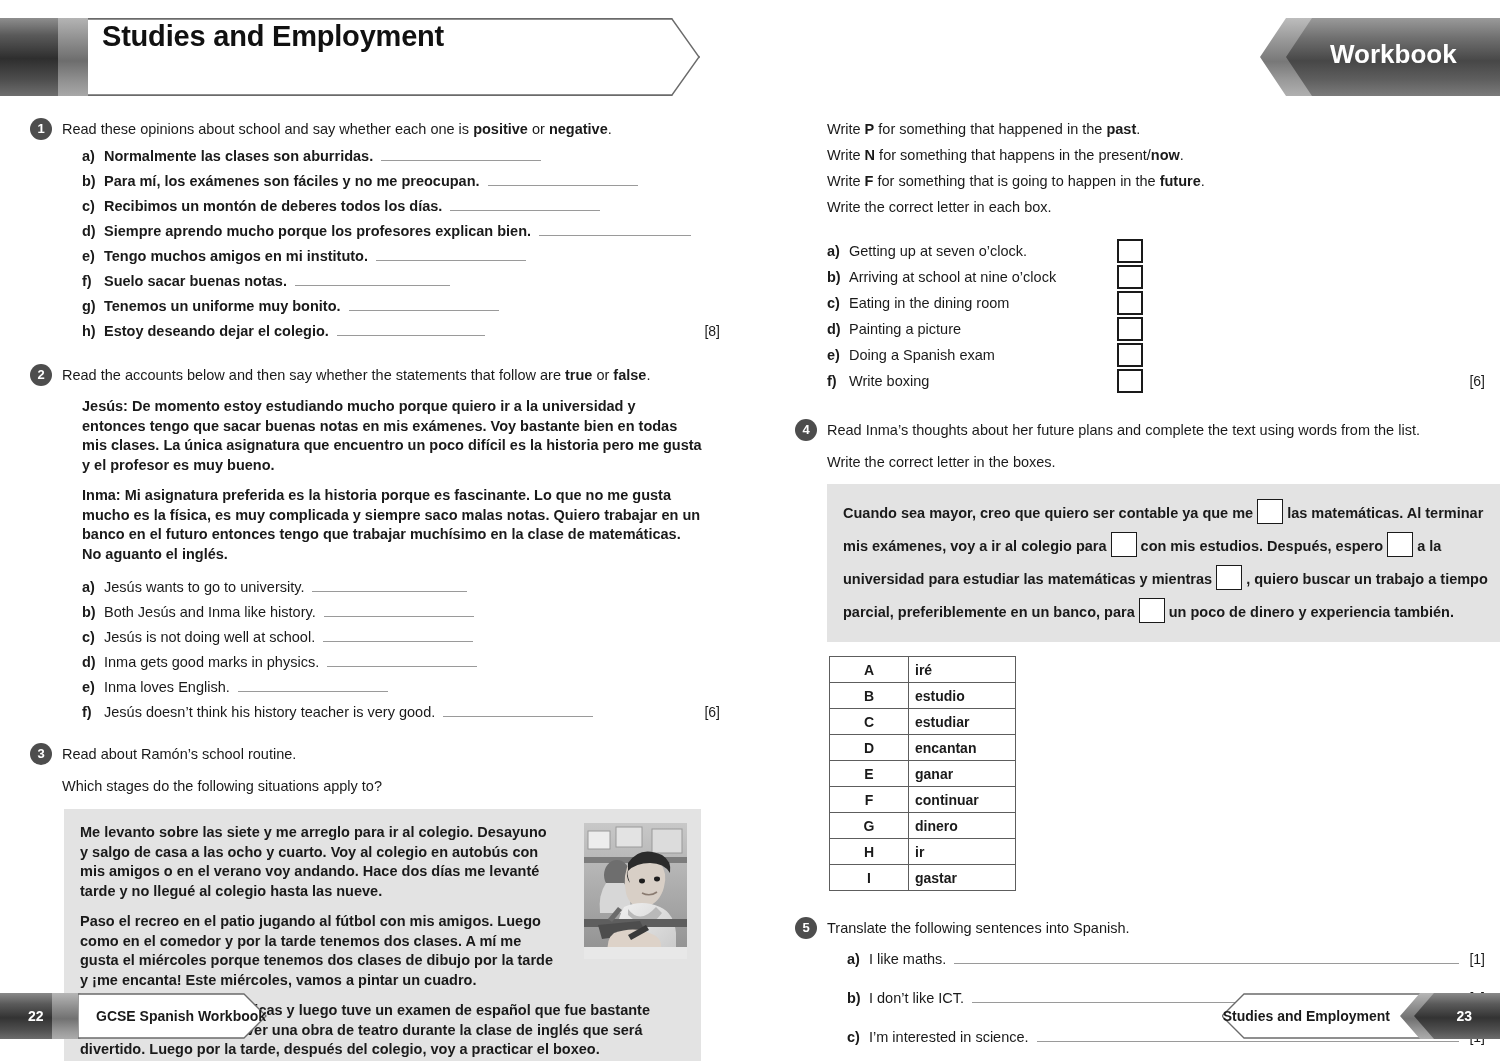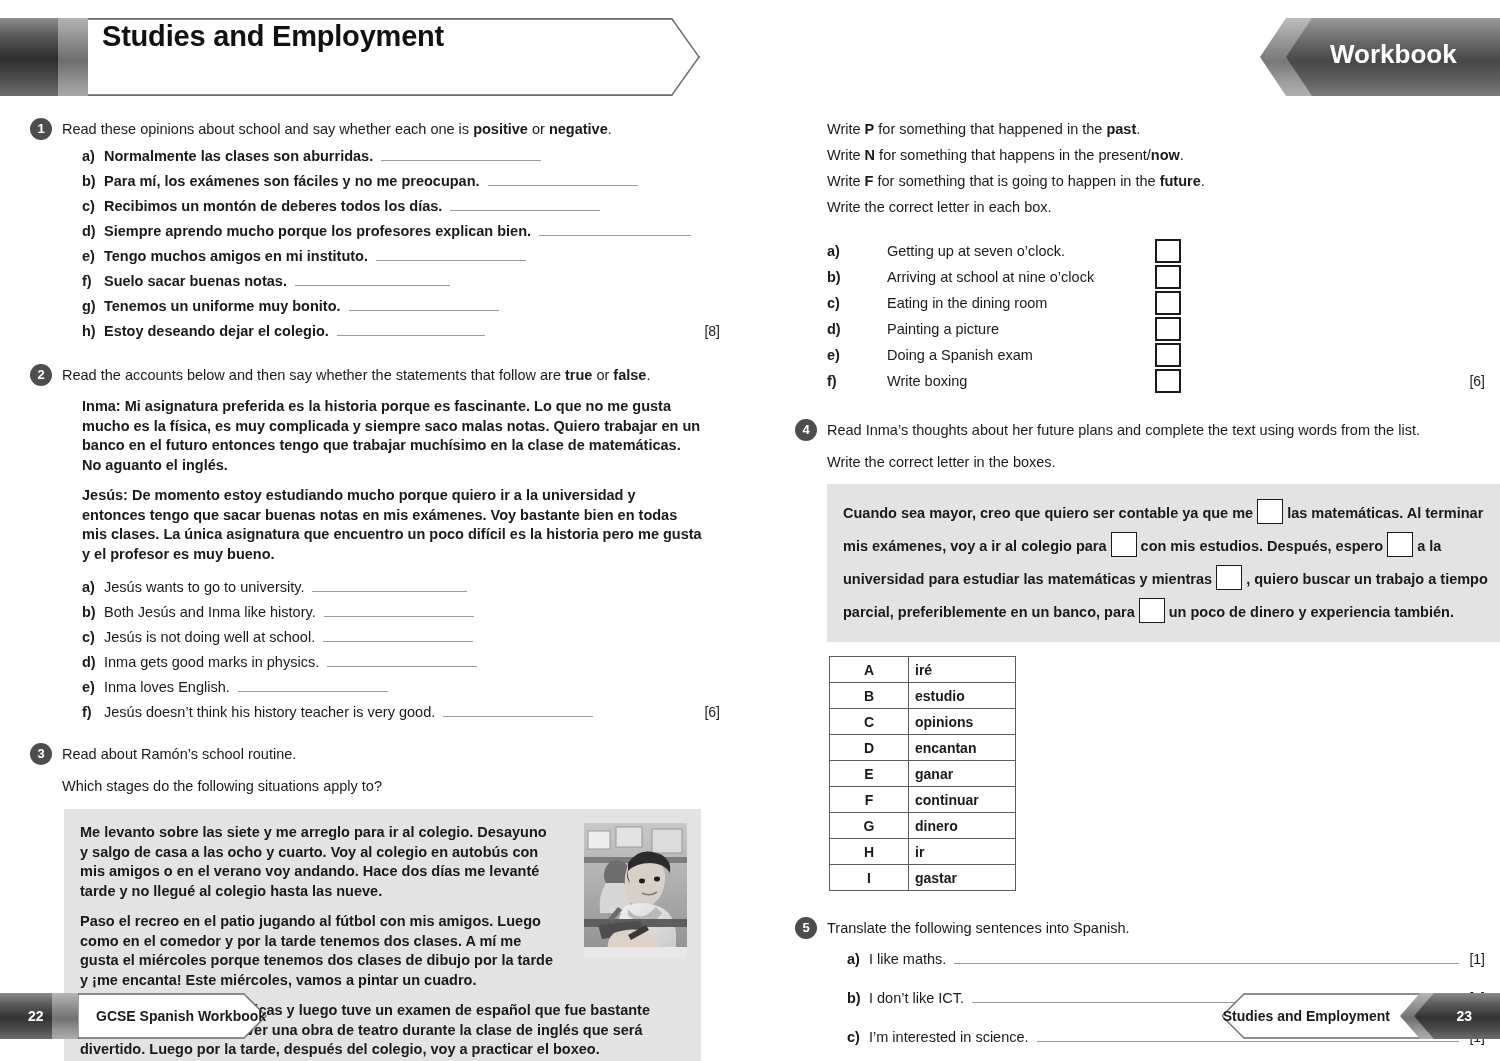--- a/index.html
+++ b/index.html
@@ -211,21 +211,21 @@
 
   
   .boxcol-item {
     display: flex;
     align-items: center;
     font-size: 14.5px;
     margin-top: 1px;
     height: 25px;
   }
   .boxcol-item .lbl { width: 22px; flex: 0 0 22px; font-weight: bold; }
-  .boxcol-item .txt { flex: 0 0 268px; margin-left: 38px; }
+  .boxcol-item .txt { flex: 0 0 268px; }
   .abox {
     width: 26px; height: 24px;
     border: 2px solid #1a1a1a;
     background: #ffffff;
     box-sizing: border-box;
   }
   .boxcol-item .marks { margin-left: auto; font-size: 14px; }
 
   
   .wordtable-wrap { margin-left: 34px; margin-top: 14px; position: relative; }
@@ -390,22 +390,22 @@
       </div>
     </div>
   </div>
 
   <div class="qblock" style="margin-top:24px">
     <div class="qnum">2</div>
     <div class="qstem">
       <span>Read the accounts below and then say whether the statements that follow are </span><b>true</b><span> or </span><b>false</b><span>.</span>
     </div>
 
+    <div class="account"><span>Jesús:</span><span> De momento estoy estudiando mucho porque quiero ir a la universidad y entonces tengo que sacar buenas notas en mis exámenes. Voy bastante bien en todas mis clases. La única asignatura que encuentro un poco difícil es la historia pero me gusta y el profesor es muy bueno.</span></div>
     <div class="account"><span>Inma:</span><span> Mi asignatura preferida es la historia porque es fascinante. Lo que no me gusta mucho es la física, es muy complicada y siempre saco malas notas. Quiero trabajar en un banco en el futuro entonces tengo que trabajar muchísimo en la clase de matemáticas. No aguanto el inglés.</span></div>
-    <div class="account"><span>Jesús:</span><span> De momento estoy estudiando mucho porque quiero ir a la universidad y entonces tengo que sacar buenas notas en mis exámenes. Voy bastante bien en todas mis clases. La única asignatura que encuentro un poco difícil es la historia pero me gusta y el profesor es muy bueno.</span></div>
 
     <div class="items indent2" style="margin-left:52px;margin-top:14px">
       <div class="item">
         <span class="lbl">a)</span>
         <span class="txt">Jesús wants to go to university.</span>
         <span class="rule" style="width:155px"></span>
       </div>
       <div class="item">
         <span class="lbl">b)</span>
         <span class="txt">Both Jesús and Inma like history.</span>
@@ -560,21 +560,21 @@
           <tr>
             <td class="k">A</td>
             <td class="v">iré</td>
           </tr>
           <tr>
             <td class="k">B</td>
             <td class="v">estudio</td>
           </tr>
           <tr>
             <td class="k">C</td>
-            <td class="v">opinions</td>
+            <td class="v">estudiar</td>
           </tr>
           <tr>
             <td class="k">D</td>
             <td class="v">encantan</td>
           </tr>
           <tr>
             <td class="k">E</td>
             <td class="v">ganar</td>
           </tr>
           <tr>

